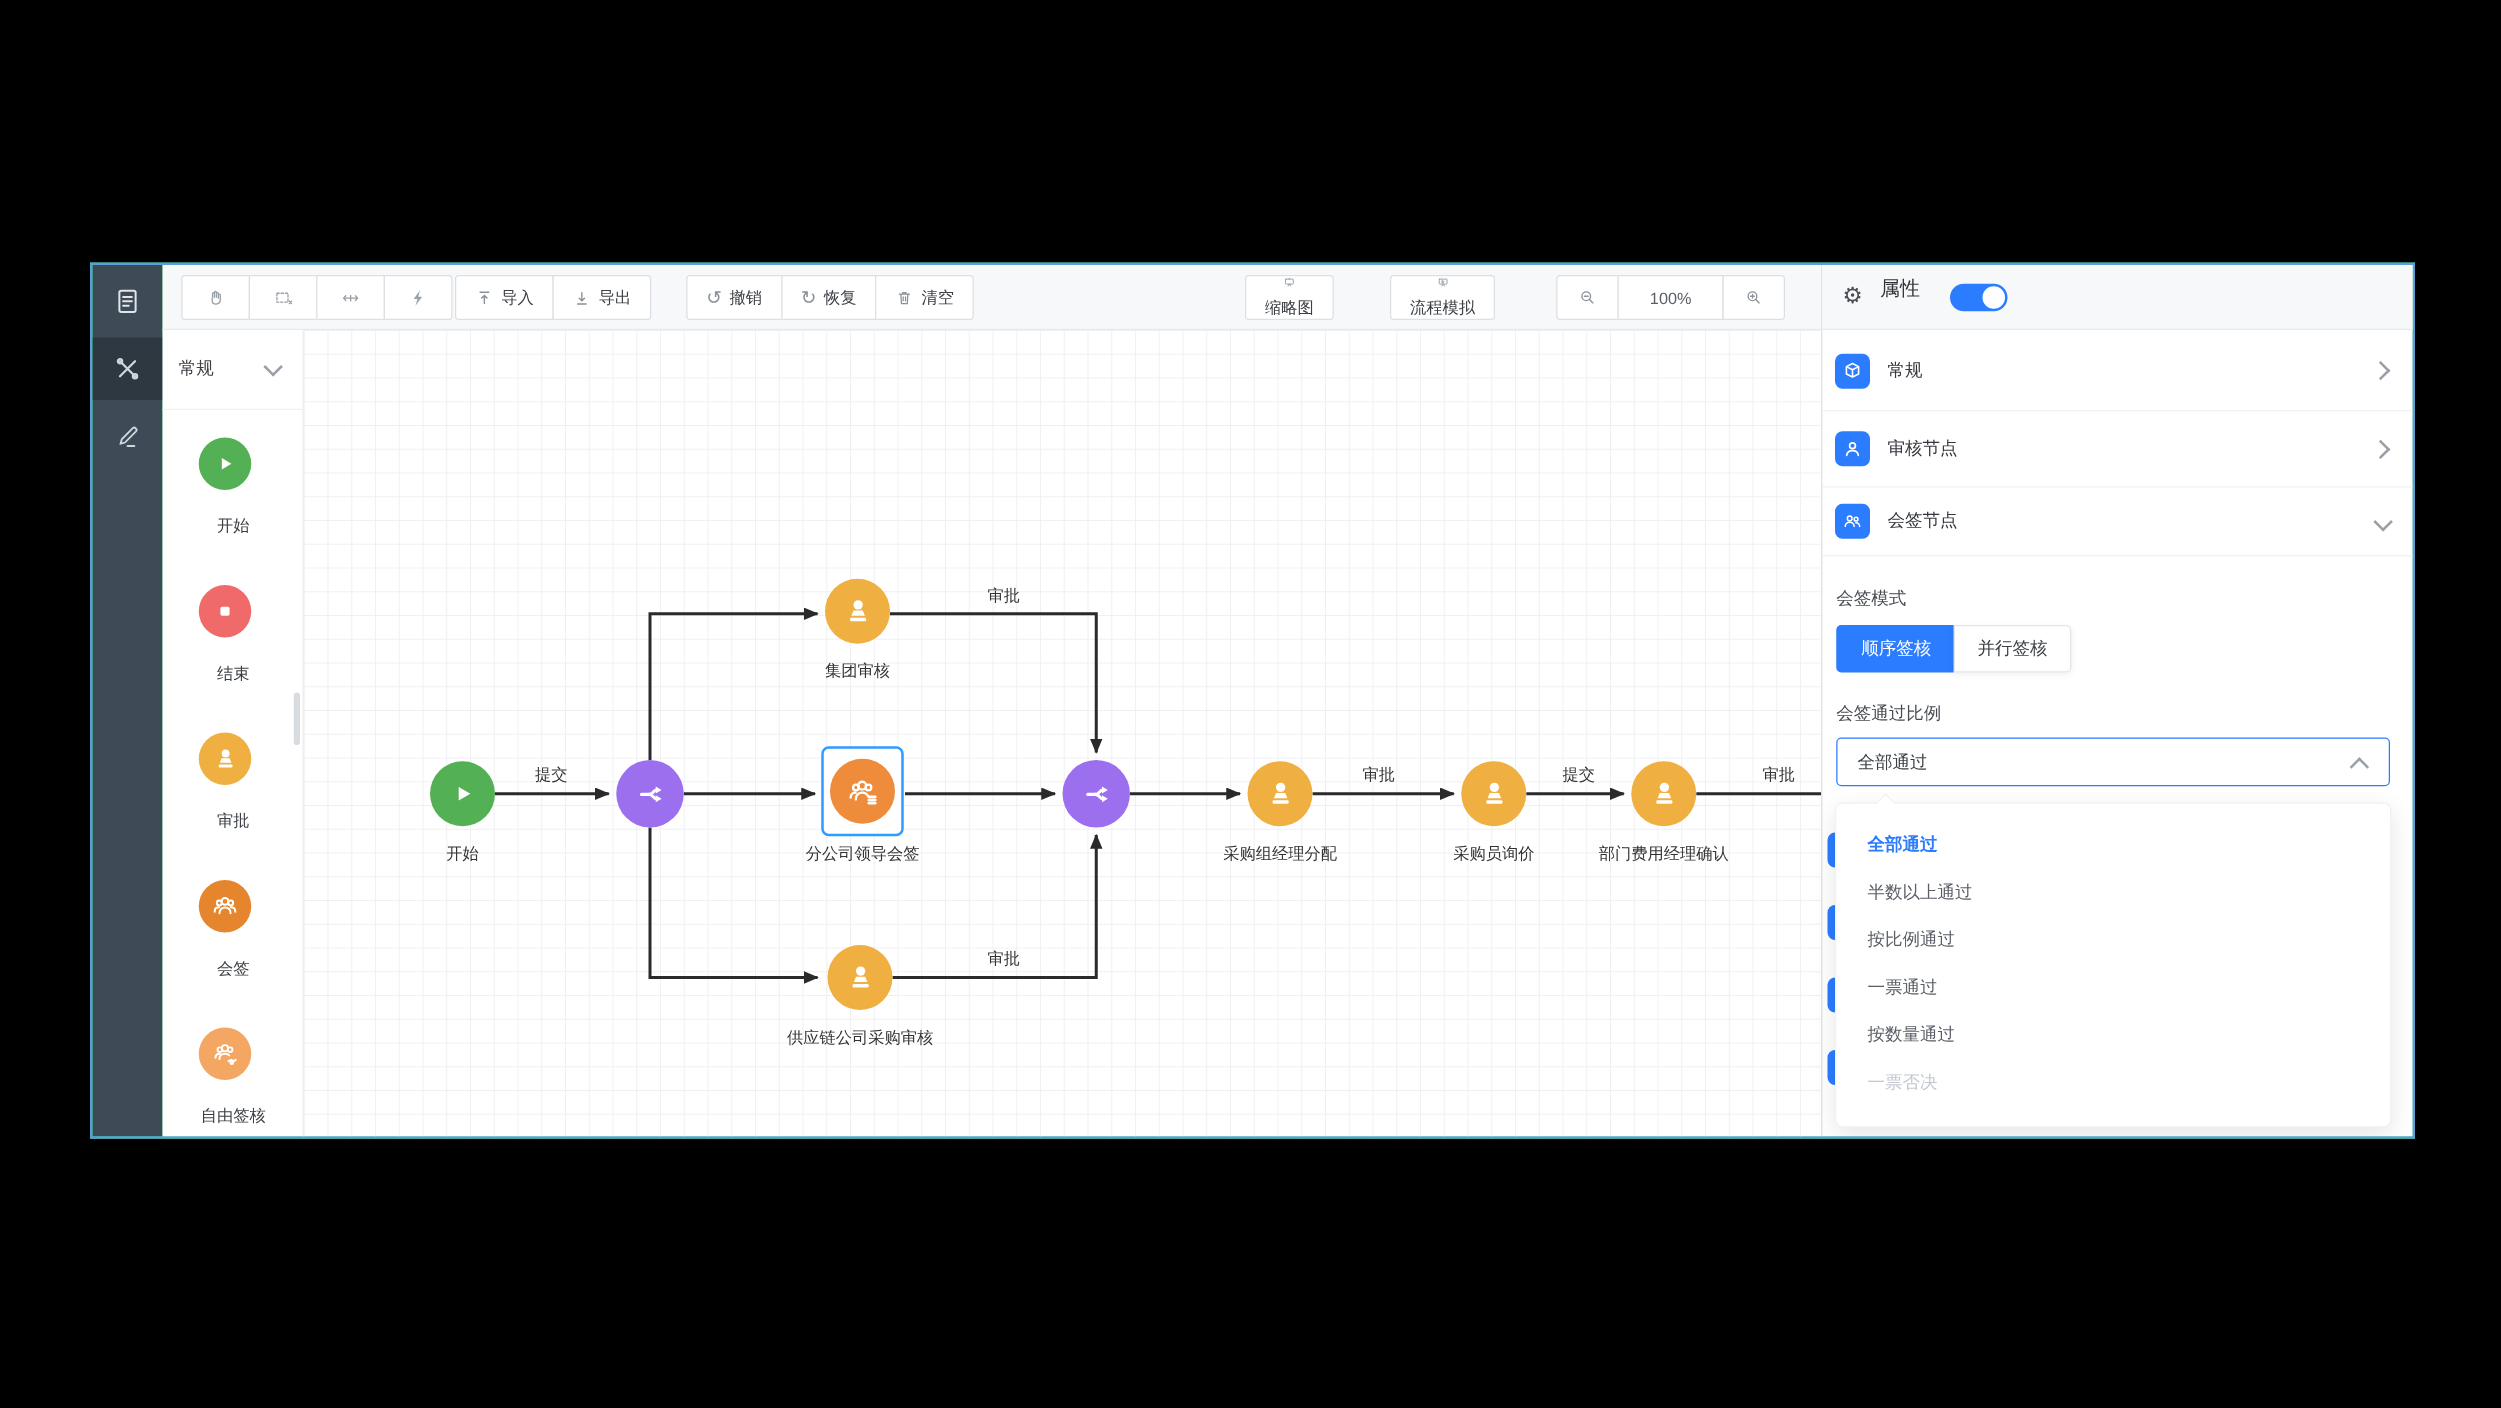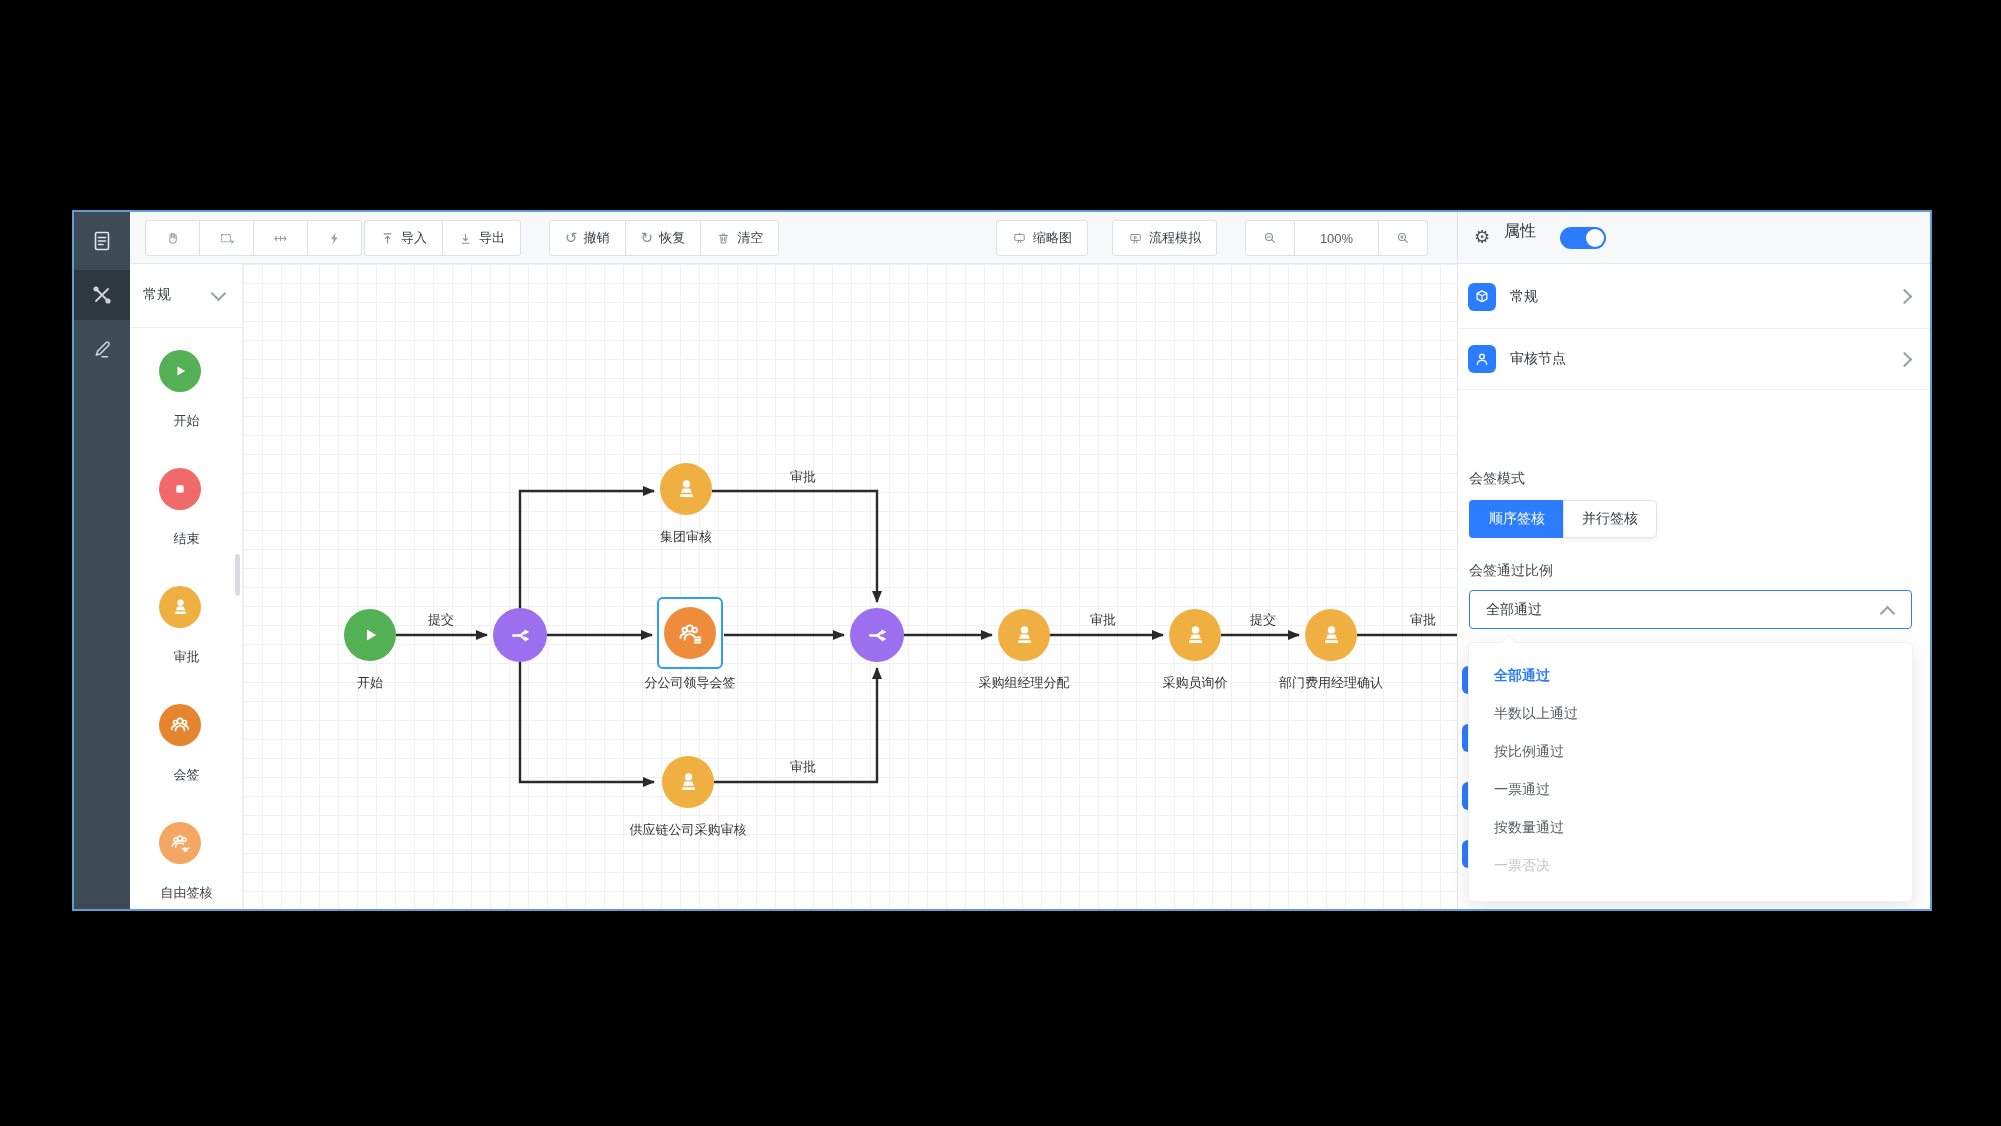--- a/index.html
+++ b/index.html
@@ -9,21 +9,21 @@
   
   .rail{position:absolute;left:0;top:0;width:56px;height:100%;background:#3e4a55;}
   .rail-item{position:absolute;left:0;width:56px;height:50px;display:flex;align-items:center;justify-content:center;}
   .rail-item.sel{background:#2e3840;}
   
   .toolbar{position:absolute;left:56px;top:0;width:1327px;height:52px;background:#f7f8fa;border-bottom:1px solid #e6e9ed;box-sizing:border-box;}
   .tgroup{position:absolute;top:8px;display:flex;}
   .tbtn{height:36px;background:#fff;border:1px solid #dcdfe3;margin-left:-1px;display:flex;align-items:center;justify-content:center;gap:6px;font-size:13px;color:#3c4046;padding:0 15px;box-sizing:border-box;white-space:nowrap;}
   .tgroup .tbtn:first-child{border-radius:3px 0 0 3px;margin-left:0;}
   .tgroup .tbtn:last-child{border-radius:0 3px 3px 0;}
-  .tbtn.single{border-radius:3px;}
+  .tbtn.single{border-radius:3px;flex-direction:column;}
   .icobtn{width:55px;padding:0;}
   .gicon{color:#8a9099;}
   
   .palette{position:absolute;left:56px;top:52px;width:113px;height:649px;background:#fff;border-right:1px solid #ececf0;box-sizing:border-box;}
   .pal-head{position:absolute;left:0;top:0;width:100%;height:64px;border-bottom:1px solid #f0f0f2;box-sizing:border-box;}
   .pal-label{position:absolute;left:13px;top:22px;font-size:14px;color:#3c4046;}
   .pal-item-circle{position:absolute;border-radius:50%;display:flex;align-items:center;justify-content:center;}
   .pal-item-label{position:absolute;width:113px;text-align:center;font-size:13px;color:#3c4046;}
   .pal-scroll{position:absolute;right:2px;top:290px;width:5px;height:42px;border-radius:3px;background:#d8dce0;}
   
@@ -366,20 +366,31 @@
       <span class="picon">
         <svg width="18" height="18" viewBox="0 0 24 24" fill="none" stroke="#fff" stroke-width="1.8" stroke-linecap="round">
             <circle cx="12" cy="8.8" r="3.1"></circle>
             <path d="M5.8 19c.4-3.3 3-5.1 6.2-5.1s5.8 1.8 6.2 5.1"></path>
           </svg>
       </span>
       <span class="prow-label">审核节点</span>
       <span class="chev r"></span>
     </div>
 
+    <div class="prow" style="top:178px;height:55px;">
+      <span class="picon">
+        <svg width="18" height="18" viewBox="0 0 24 24" fill="none" stroke="#fff" stroke-width="1.6" stroke-linecap="round">
+            <circle cx="9" cy="9" r="2.5"></circle>
+            <circle cx="15.8" cy="9.8" r="2"></circle>
+            <path d="M4.2 17.5c.3-2.8 2.2-4.3 4.8-4.3s4.5 1.5 4.8 4.3M15.5 13.7c2.2 0 3.9 1.3 4.2 3.8"></path>
+          </svg>
+      </span>
+      <span class="prow-label">会签节点</span>
+      <span class="chev d" style="right:22px;"></span>
+    </div>
 
     <div class="flabel" style="top:258px;">会签模式</div>
     <div class="seg">
       <div class="segbtn on">顺序签核</div>
       <div class="segbtn off">并行签核</div>
     </div>
 
     <div class="flabel" style="top:350px;">会签通过比例</div>
     <div class="select">
       <span class="val">全部通过</span>

